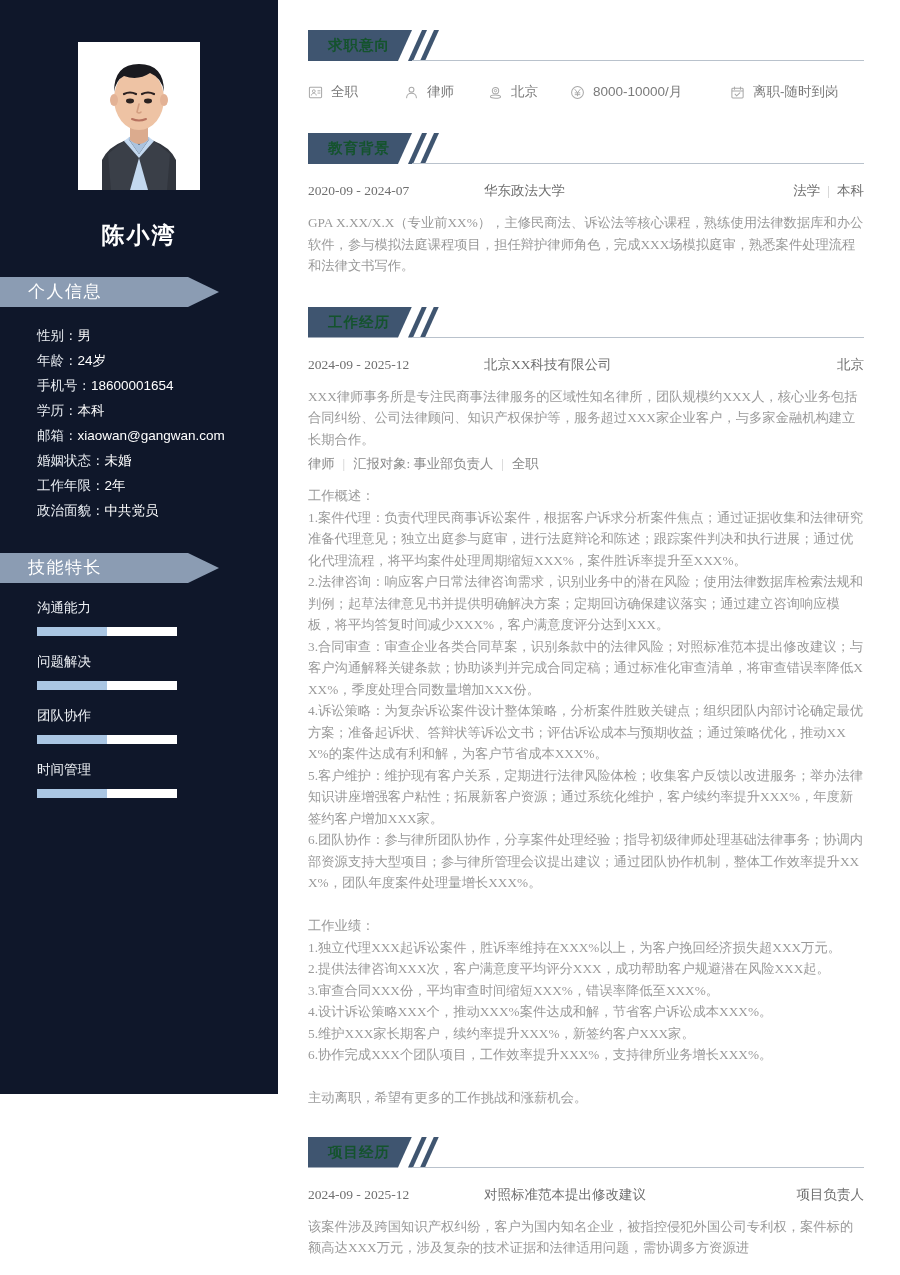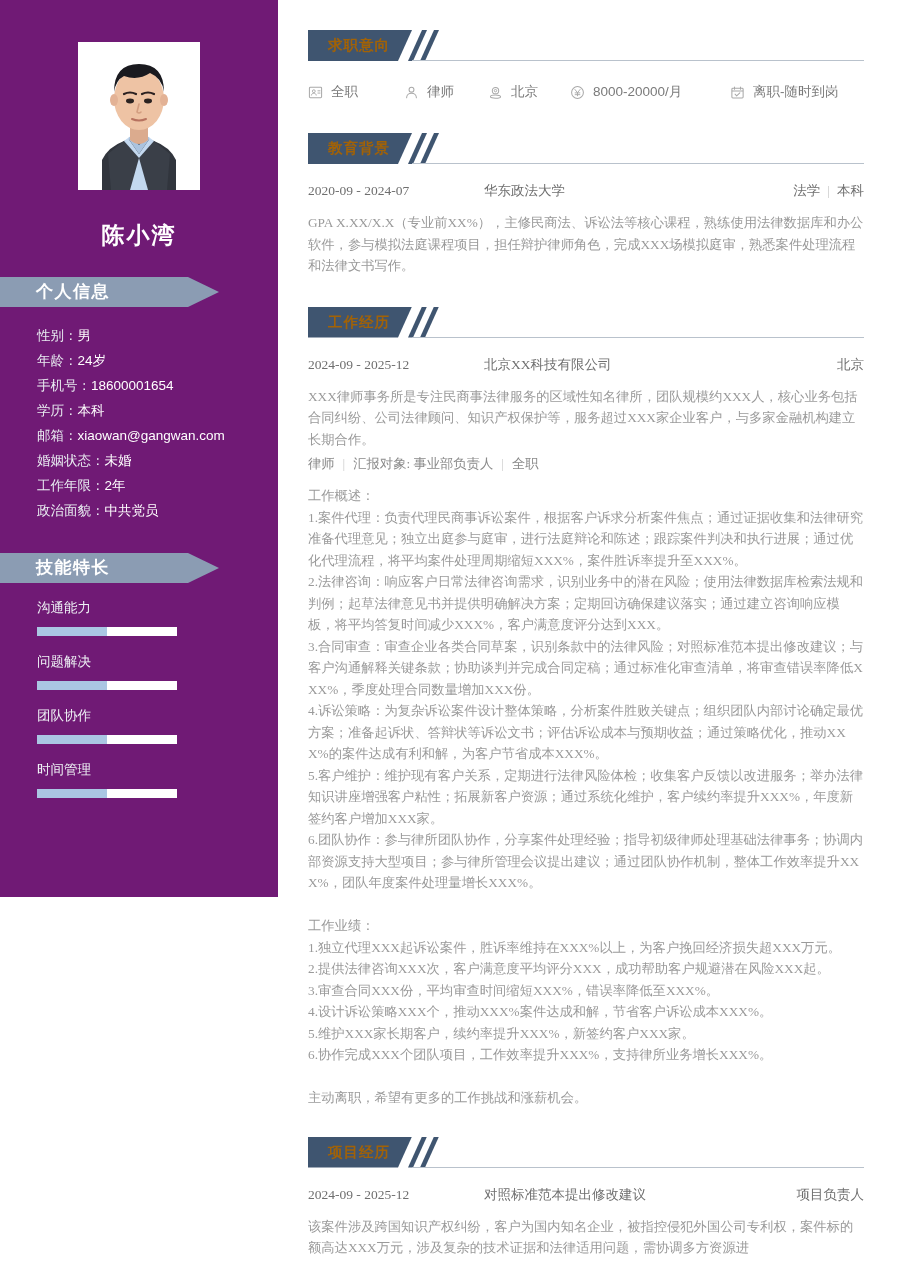--- a/index.html
+++ b/index.html
@@ -6,22 +6,22 @@
   html, body { width:900px; height:1275px; }
   body {
     font-family:"Liberation Sans","DejaVu Sans",sans-serif;
     background:#ffffff;
     overflow:hidden;
   }
   .page { position:relative; width:900px; height:1275px; display:flex; }
 
   
   .sidebar {
-    width:278px; min-width:278px; height:897px;
-    background:#701a75;
+    width:278px; min-width:278px; height:1094px;
+    background:#0f172a;
     position:relative;
   }
   .photo-wrap {
     width:122px; height:148px;
     margin:42px auto 0 auto;
     background:#ffffff;
     overflow:hidden;
     position:relative;
   }
   .photo-svg { display:block; width:122px; height:148px; }
@@ -43,24 +43,24 @@
   }
   .sb-banner .bg {
     position:absolute; inset:0;
     background:#8b9cb3;
     clip-path: polygon(0 0, 188px 0, 219px 50%, 188px 100%, 0 100%);
   }
   .sb-banner .txt {
     position:relative;
     color:#ffffff;
     font-size:17px;
-    font-weight:bold;
+    font-weight:normal;
     letter-spacing:1.5px;
     line-height:30px;
-    padding-left:36px;
+    padding-left:28px;
   }
 
   .info-list { margin-top:16px; padding-left:37px; }
   .info-row {
     color:#e8ecf1;
     font-size:13.5px;
     line-height:25px;
     white-space:nowrap;
   }
   .info-row .k { color:#e8ecf1; }
@@ -102,21 +102,21 @@
   .sec-head .slab {
     position:absolute; left:0; top:0;
     height:31px; width:104px;
     background:#3f5570;
     clip-path: polygon(0 0, 104px 0, 90px 100%, 0 100%);
   }
   .sec-head .slab-label {
     position:absolute; left:0; top:0;
     height:31px; line-height:31px;
     padding-left:20px;
-    color:#a16207;
+    color:#14532d;
     font-size:14.5px;
     font-weight:bold;
     letter-spacing:1px;
     z-index:3;
     white-space:nowrap;
   }
   .sec-head .stripe {
     position:absolute; top:0;
     height:31px; width:6px;
     background:#3f5570;
@@ -314,21 +314,21 @@
         <span>北京</span>
       </div>
 
       <div class="intent-item" style="width:160px;">
         <span class="ic">
           <svg width="15" height="15" viewBox="0 0 16 16">
               <circle cx="8" cy="8" r="6.3" fill="none" stroke="#a9a9a9" stroke-width="1.1"></circle>
               <path d="M5.3 4.8L8 8.2l2.7-3.4M5.5 8.4h5M5.5 10.3h5M8 8.2v3.3" stroke="#a9a9a9" stroke-width="1" fill="none" stroke-linecap="round"></path>
             </svg>
         </span>
-        <span>8000-20000/月</span>
+        <span>8000-10000/月</span>
       </div>
 
       <div class="intent-item">
         <span class="ic">
           <svg width="15" height="15" viewBox="0 0 16 16">
               <rect x="2" y="3.4" width="12" height="10.4" rx="1" fill="none" stroke="#a9a9a9" stroke-width="1.1"></rect>
               <path d="M2 6.4h12" stroke="#a9a9a9" stroke-width="1.1"></path>
               <path d="M4.8 2.2v2.4M11.2 2.2v2.4" stroke="#a9a9a9" stroke-width="1.1" stroke-linecap="round"></path>
               <path d="M5.4 9.8l1.7 1.8 3.4-3.2" stroke="#a9a9a9" stroke-width="1.1" fill="none" stroke-linecap="round" stroke-linejoin="round"></path>
             </svg>

